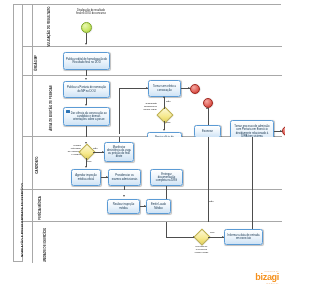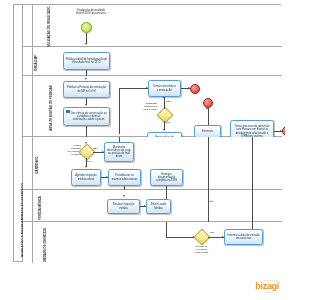--- a/index.html
+++ b/index.html
@@ -157,21 +157,21 @@
     line-height: 1.2;
     color: #1a1a1a;
     text-align: center;
     white-space: pre-line;
   }
   .lbl.flow { font-size: 2.5px; }
 
   
   .wm {
     position: absolute;
-    right: 6px; bottom: 6px;
+    right: 6px; bottom: 15px;
     text-align: right;
   }
   .wm .t1 {
     font-size: 2.4px;
     color: #f0b27a;
     letter-spacing: 0.2px;
   }
   .wm .t2 {
     font-size: 9px;
     color: #f5911e;

